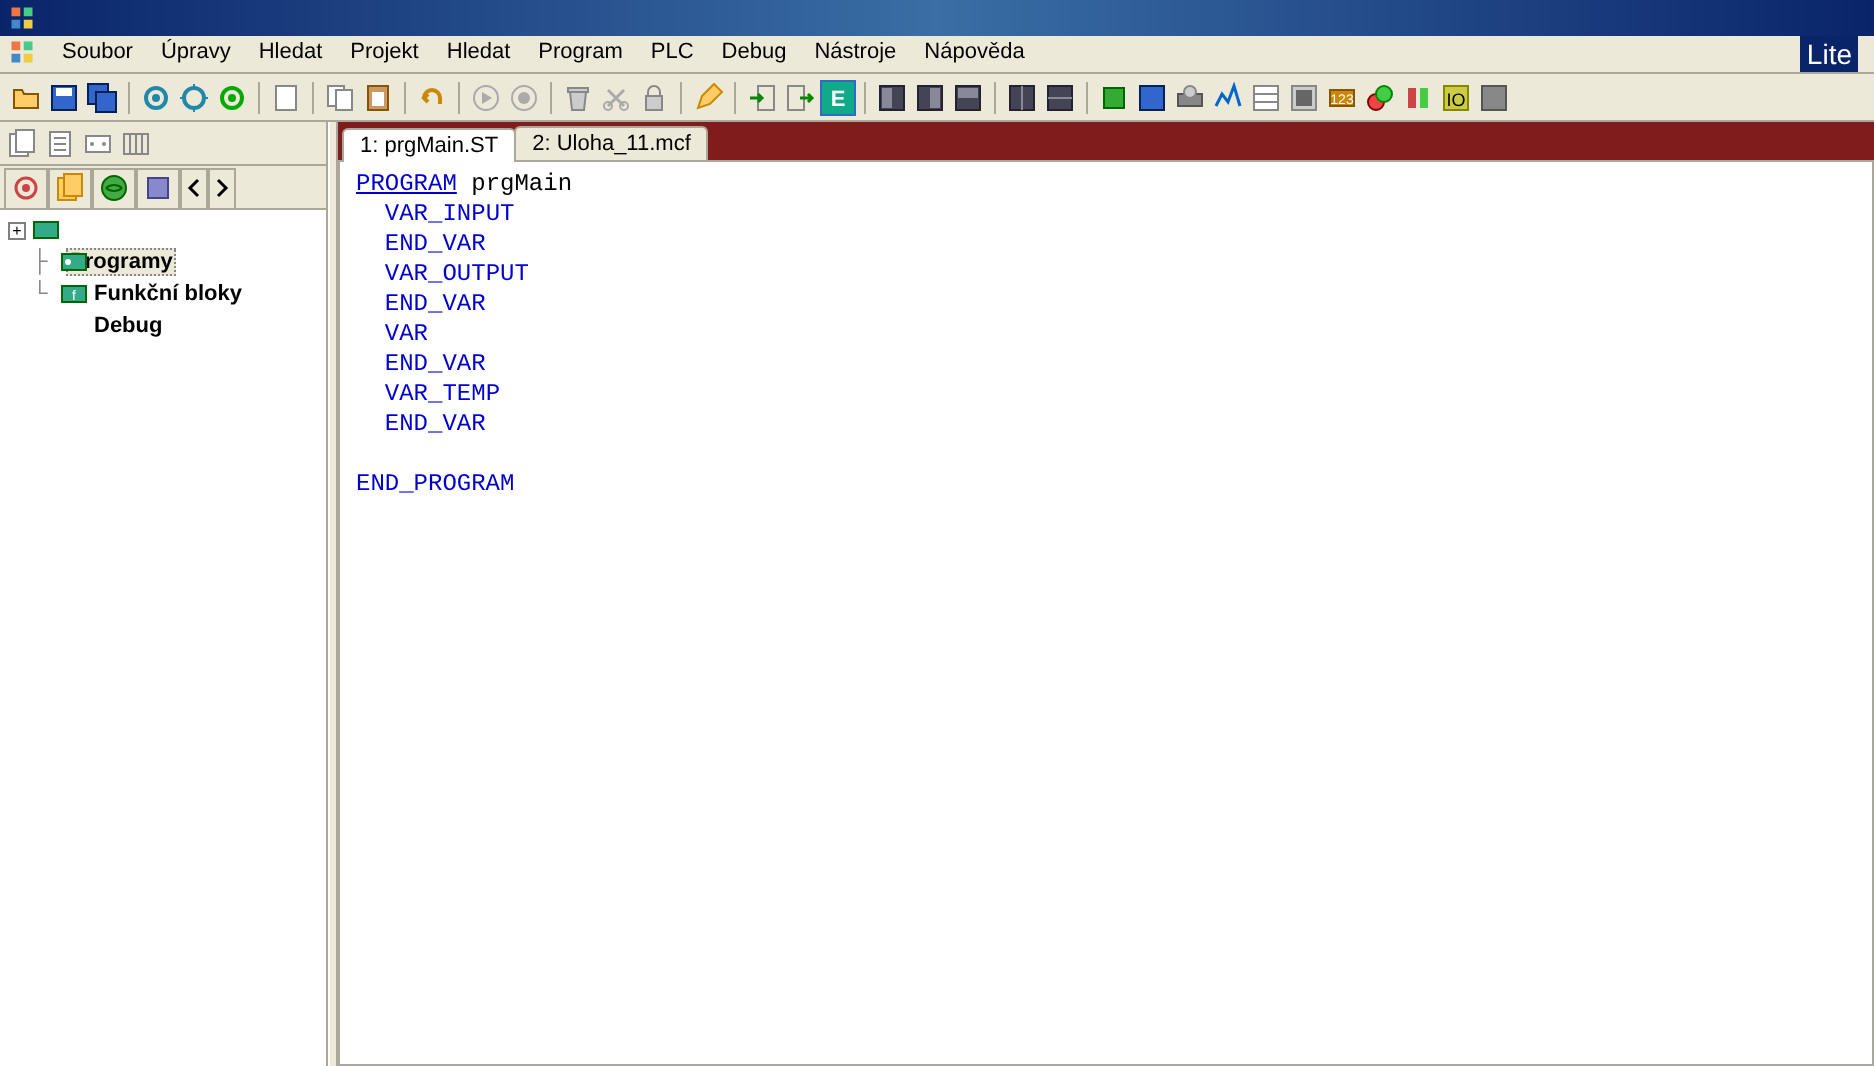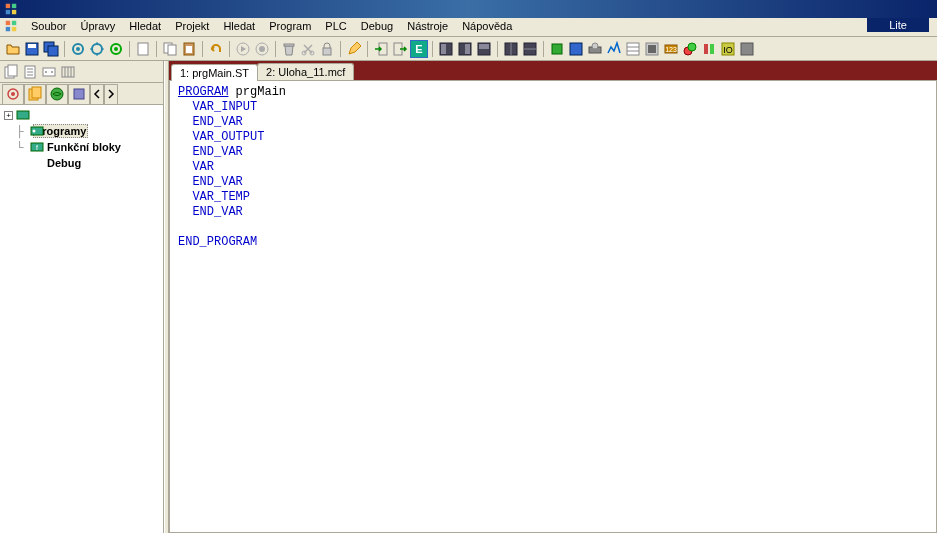--- a/index.html
+++ b/index.html
@@ -47,22 +47,22 @@
     display: inline-flex;
   }
   .menuitem {
     padding: 2px 7px;
     cursor: default;
   }
   .menubar .spacer { flex: 1; }
   .lite-badge {
     background: #0a246a;
     color: #fff;
-    padding: 1px 22px;
-    font-size: 11px;
+    padding: 1px 3px;
+    font-size: 14px;
     margin-right: 4px;
   }
   
   .toolbar {
     height: 24px;
     background: #ece9d8;
     display: flex;
     align-items: center;
     padding: 1px 4px;
     border-bottom: 1px solid #aca899;

